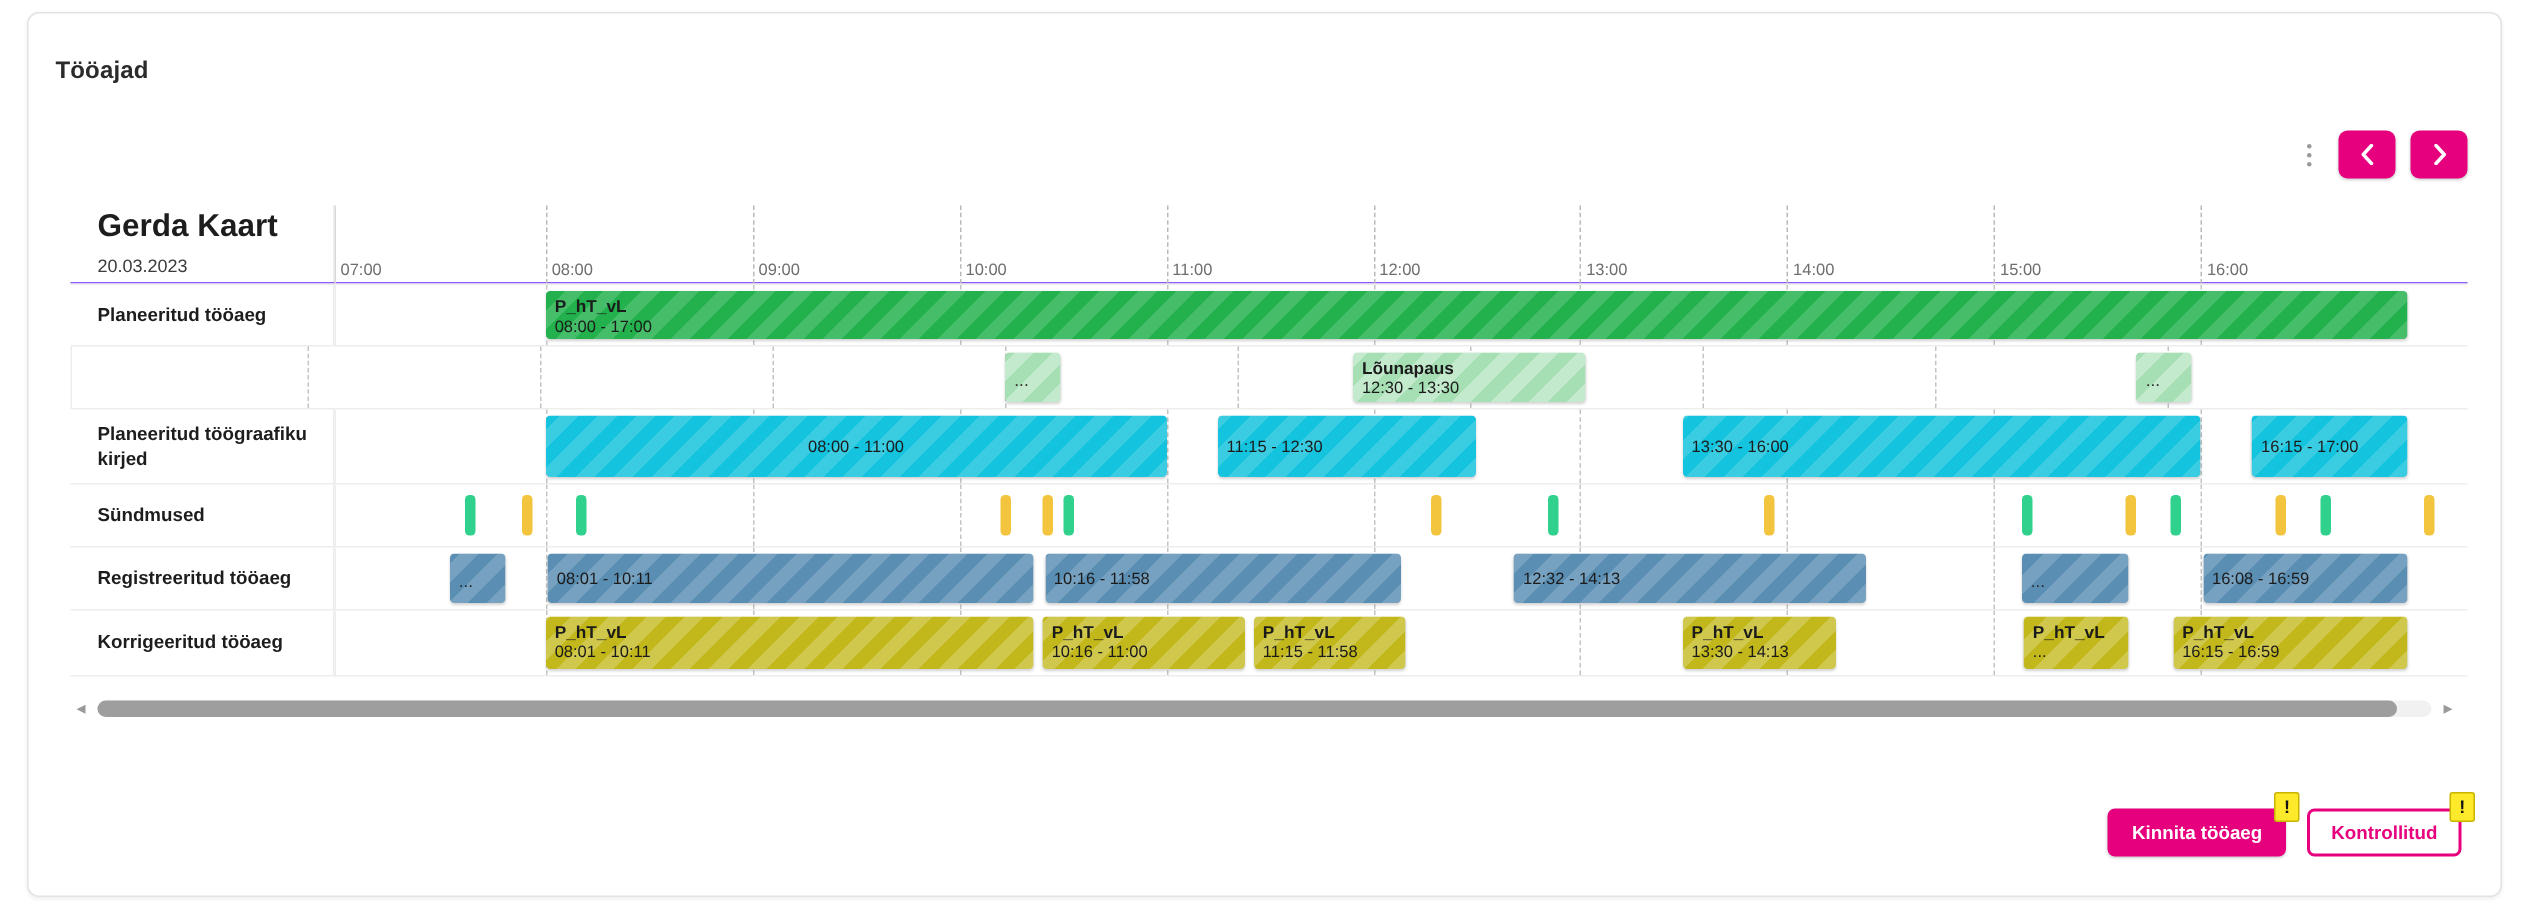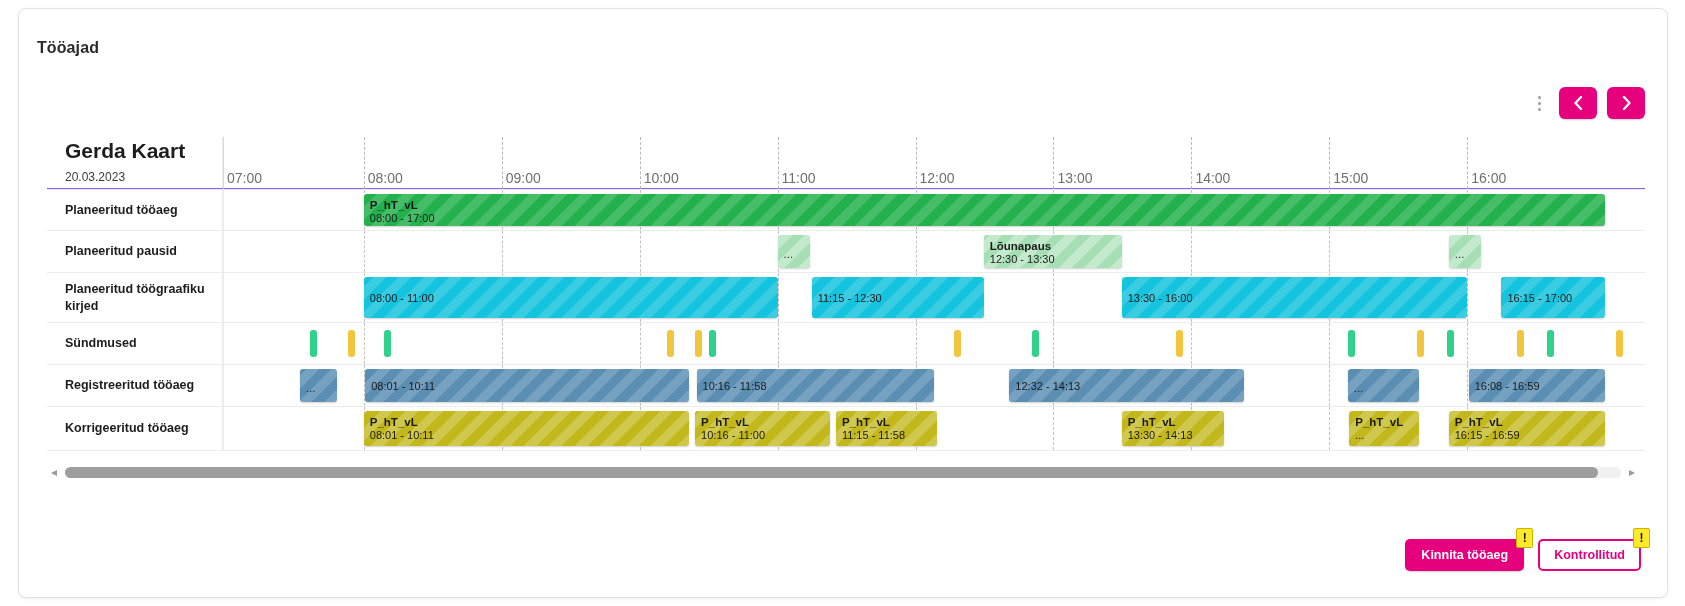--- a/index.html
+++ b/index.html
@@ -98,21 +98,21 @@
   }
   .tick {
     position: absolute;
     top: 0; bottom: 0;
     border-left: 1px dashed #b9b9b9;
   }
   .tick.solid { border-left: 1px solid #d8d8d8; }
   .tick-label {
     position: absolute;
     left: 3px; bottom: 3px;
-    font-size: 14px;
+    font-size: 11px;
     color: #6f6f6f;
     white-space: nowrap;
   }
 
   .gantt-body { position: relative; }
   .row {
     display: flex;
     border-bottom: 1px solid #ededed;
     position: relative;
   }
@@ -319,21 +319,20 @@
               <div class="g" style="left: 77.8%;"></div>
               <div class="g" style="left: 87.5%;"></div>
             </div>
             <div class="bar green" style="left: 9.9%; width: 87.3%; top: 4px; bottom: 4px;">
               <div class="t1">P_hT_vL</div>
               <div class="t2">08:00 - 17:00</div>
             </div>
           </div>
         </div>
         <div class="row" style="height: 42px;">
-          <div class="row-label">Planeeritud pausid</div>
           <div class="lane">
             <div class="lane-grid">
               <div class="g solid" style="left: 0%;"></div>
               <div class="g" style="left: 9.9%;"></div>
               <div class="g" style="left: 19.6%;"></div>
               <div class="g" style="left: 29.3%;"></div>
               <div class="g" style="left: 39%;"></div>
               <div class="g" style="left: 48.7%;"></div>
               <div class="g" style="left: 58.4%;"></div>
               <div class="g" style="left: 68.1%;"></div>
@@ -361,21 +360,21 @@
               <div class="g" style="left: 19.6%;"></div>
               <div class="g" style="left: 29.3%;"></div>
               <div class="g" style="left: 39%;"></div>
               <div class="g" style="left: 48.7%;"></div>
               <div class="g" style="left: 58.4%;"></div>
               <div class="g" style="left: 68.1%;"></div>
               <div class="g" style="left: 77.8%;"></div>
               <div class="g" style="left: 87.5%;"></div>
             </div>
             <div class="bar cyan" style="left: 9.9%; width: 29.1%; top: 4px; bottom: 4px;">
-              <div class="t2" style="margin-top: 11px;">08:00 - 11:00</div>
+              <div class="t2" style="margin-top: 11px; text-align: center;">08:00 - 11:00</div>
             </div>
             <div class="bar cyan" style="left: 41.4%; width: 12.1%; top: 4px; bottom: 4px;">
               <div class="t2" style="margin-top: 11px;">11:15 - 12:30</div>
             </div>
             <div class="bar cyan" style="left: 63.2%; width: 24.3%; top: 4px; bottom: 4px;">
               <div class="t2" style="margin-top: 11px;">13:30 - 16:00</div>
             </div>
             <div class="bar cyan" style="left: 89.9%; width: 7.3%; top: 4px; bottom: 4px;">
               <div class="t2" style="margin-top: 11px;">16:15 - 17:00</div>
             </div>

